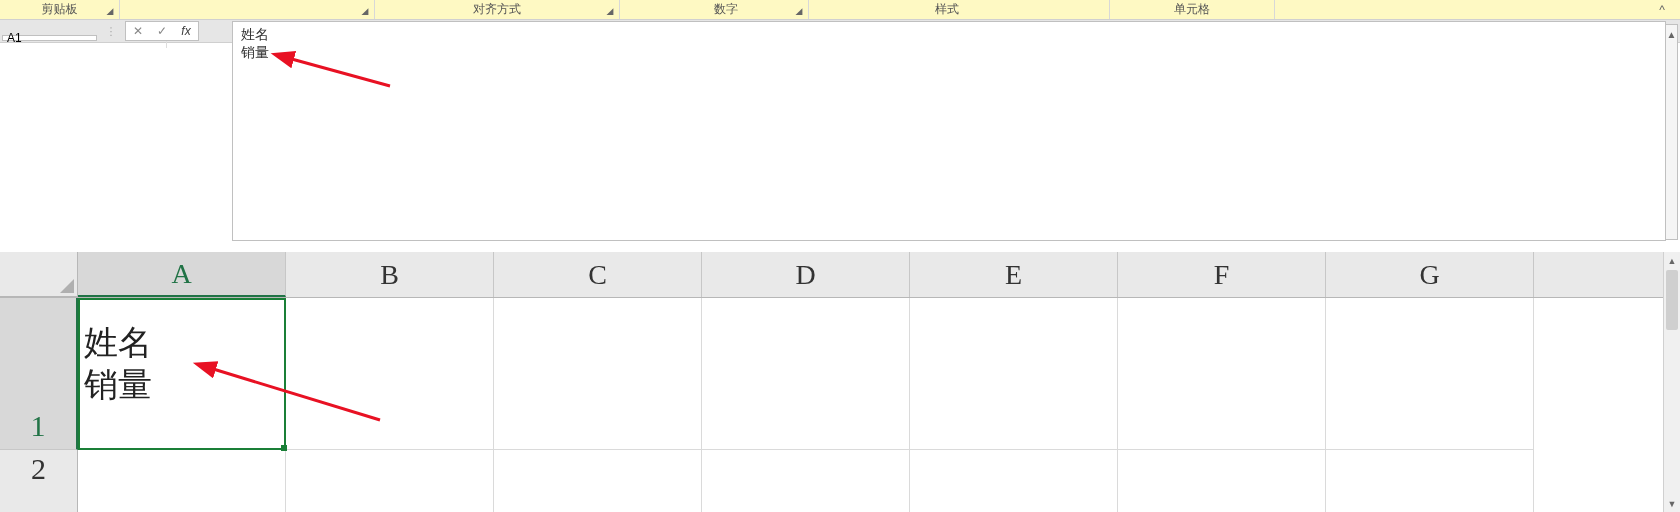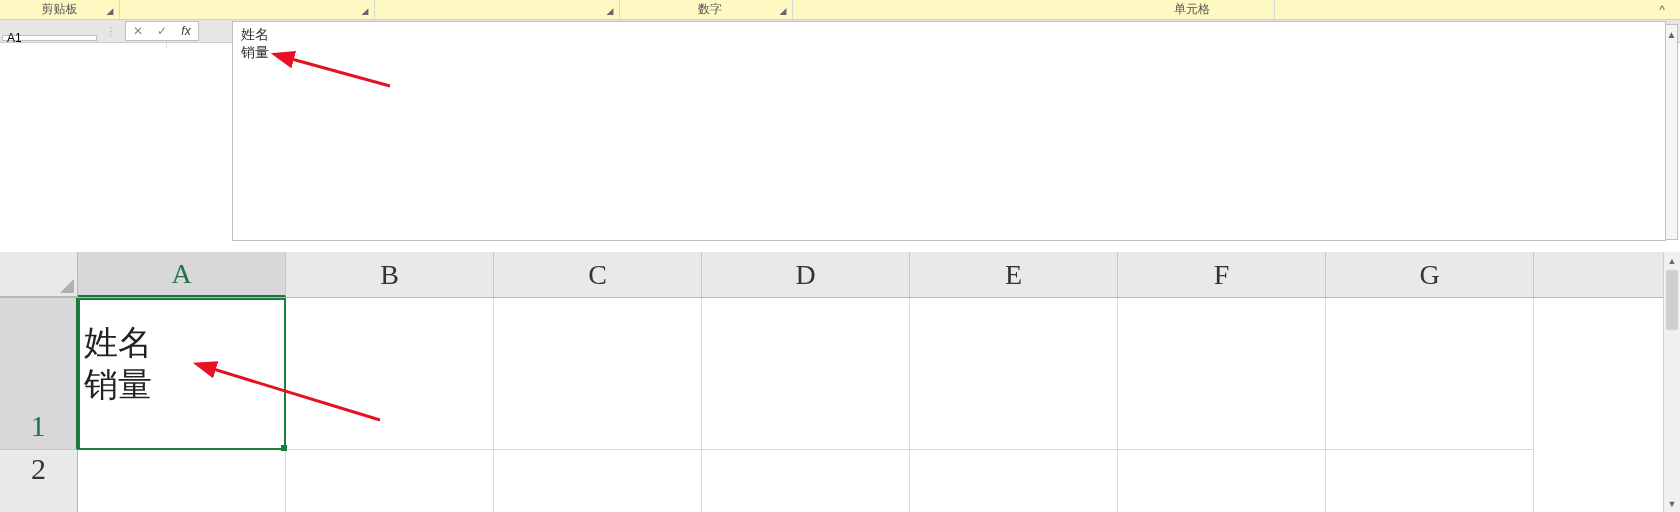--- a/index.html
+++ b/index.html
@@ -274,25 +274,29 @@
 
 <div class="ribbon-groups">
   <div class="ribbon-group" style="left:0;width:120px">
     <span class="ribbon-group-label">剪贴板</span>
     <span class="dialog-launcher">◢</span>
   </div>
   <div class="ribbon-group" style="left:120px;width:255px">
     <span class="dialog-launcher">◢</span>
   </div>
   <div class="ribbon-group" style="left:375px;width:245px">
+    <span class="ribbon-group-label">对齐方式</span>
     <span class="dialog-launcher">◢</span>
   </div>
-  <div class="ribbon-group" style="left:628px;width:165px">
+  <div class="ribbon-group" style="left:644px;width:165px">
     <span class="ribbon-group-label">数字</span>
     <span class="dialog-launcher">◢</span>
+  </div>
+  <div class="ribbon-group" style="left:785px;width:325px">
+    <span class="ribbon-group-label">样式</span>
   </div>
   <div class="ribbon-group" style="left:1110px;width:165px">
     <span class="ribbon-group-label">单元格</span>
   </div>
   <span class="collapse-ribbon">^</span>
 </div>
 
 <div class="formula-row">
   <div class="name-box">
     <input class="name-box-input" value="A1" style="">

